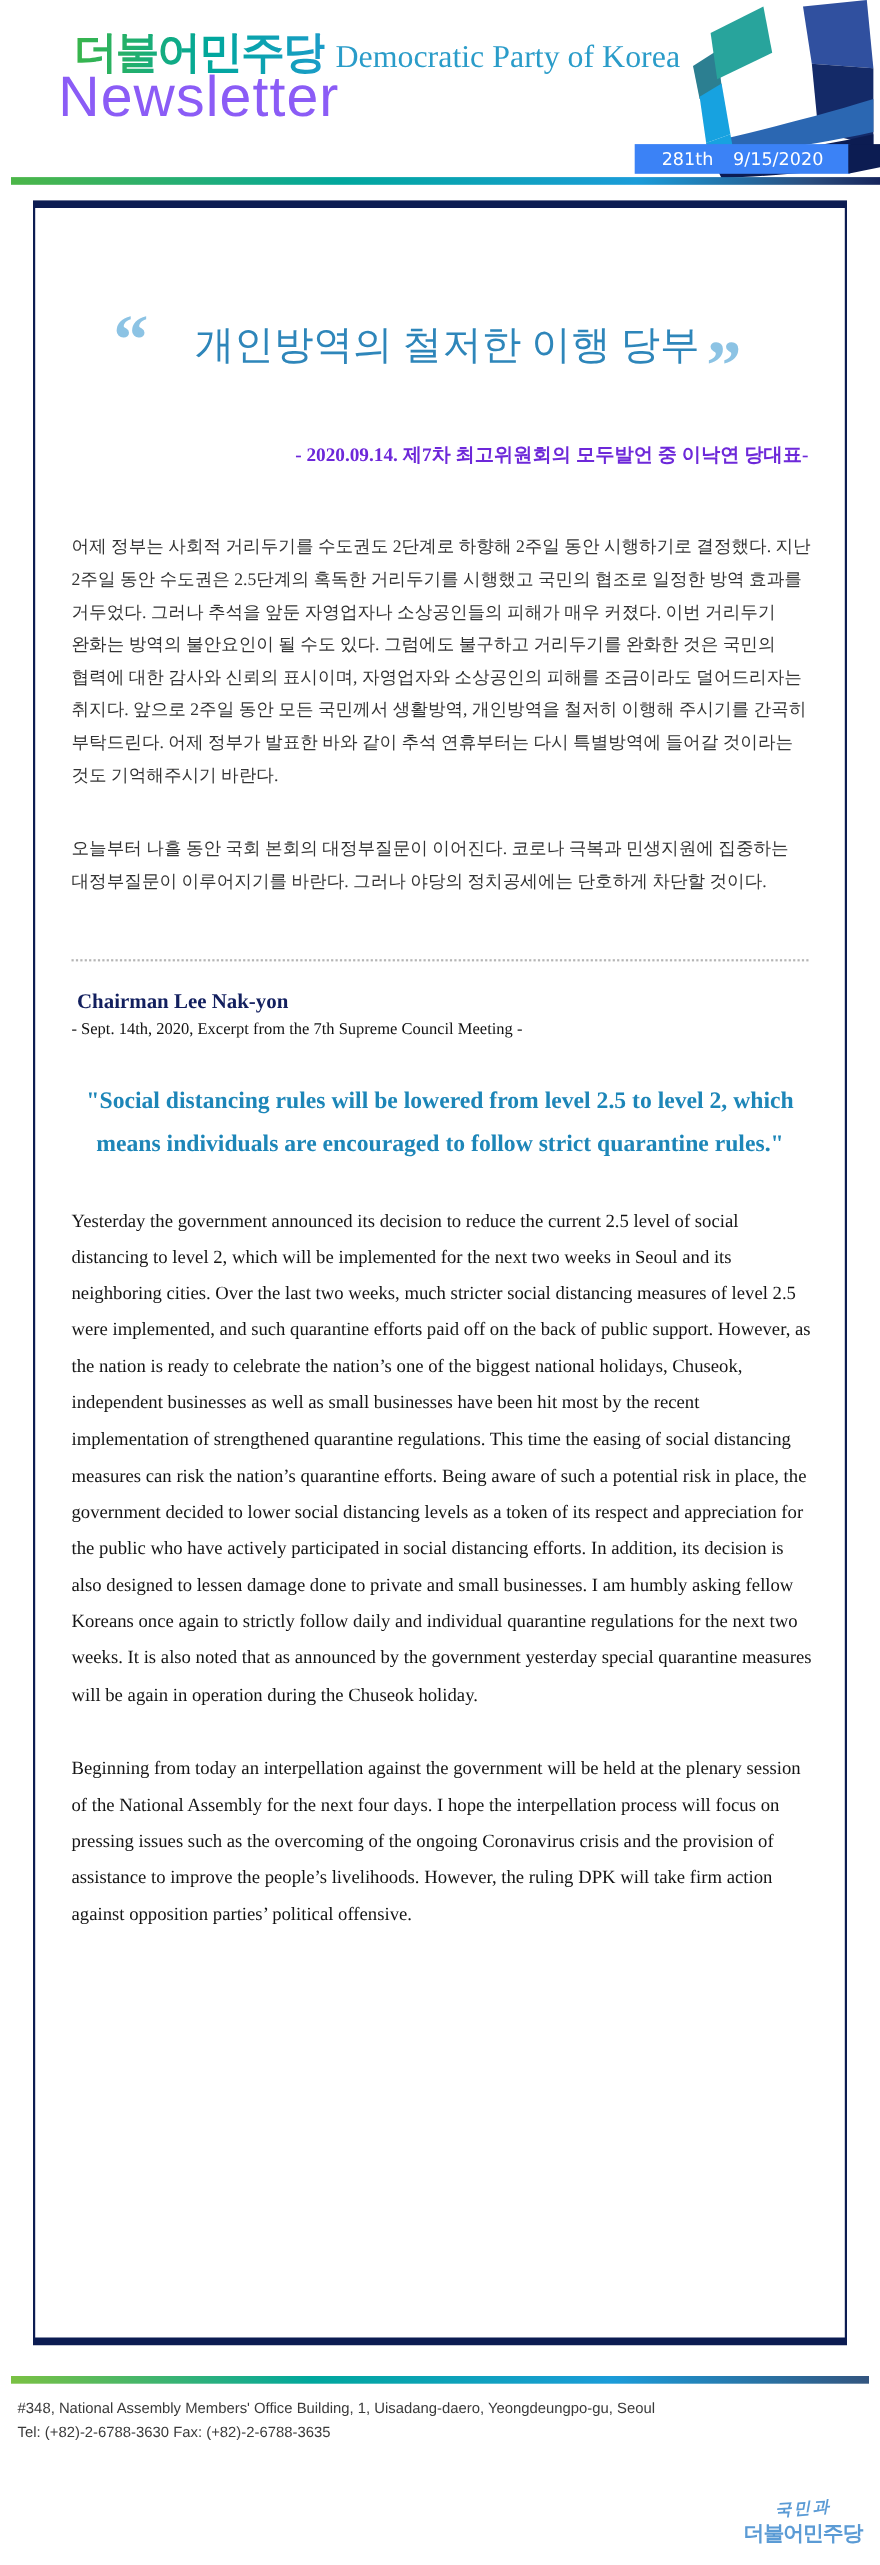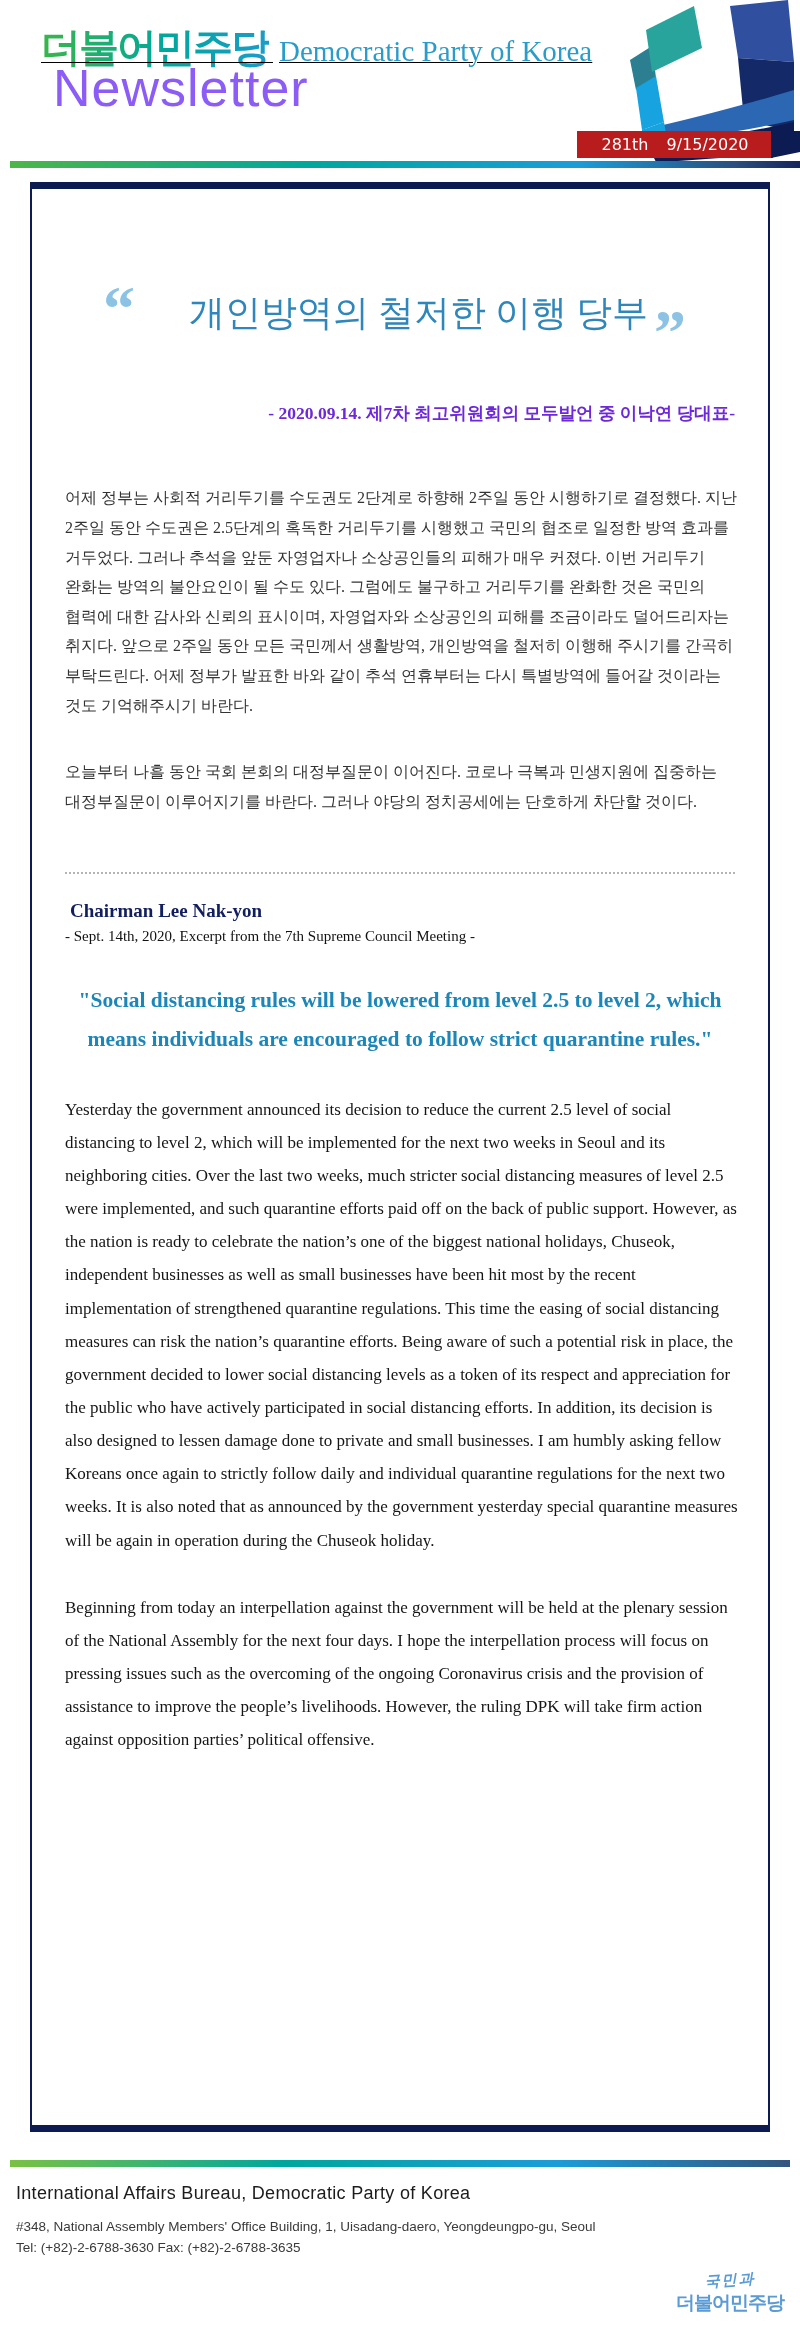--- a/index.html
+++ b/index.html
@@ -3,39 +3,39 @@
 <meta charset="utf-8">
 <style>
   html, body { margin:0; padding:0; background:#ffffff; }
   body {
     width:800px; height:2332px; position:relative; overflow:hidden;
     font-family:"Liberation Serif","DejaVu Serif",serif;
   }
 
   
   .header { position:relative; height:182px; background:#ffffff; }
-  .wordmark-row { position:absolute; left:41px; top:20px; white-space:nowrap;text-decoration:underline; }
+  .wordmark-row { position:absolute; left:67px; top:20px; white-space:nowrap; }
   .kr-wordmark {
     font-family:"DejaVu Sans","Liberation Sans",sans-serif;
     font-weight:bold; font-size:40px; letter-spacing:-2px;
     background:linear-gradient(90deg,#3ab54a 0%,#00a79d 55%,#1b9cc9 100%);
     -webkit-background-clip:text; background-clip:text; color:transparent;
   }
   .en-party-name {
     font-size:29px; color:#2a9cc9; margin-left:6px;
     font-family:"Liberation Serif",serif;
   }
   .newsletter-title {
     position:absolute; left:53px; top:58px; font-size:52px; color:#8b5cf6;
     font-family:Liberation Sans, sans-serif; letter-spacing:1px;
   }
   .flag-logo { position:absolute; right:0; top:0; }
   .issue-badge {
     position:absolute; left:577px; top:131px; width:196px; height:27px;
-    background:#b91c1c; color:#ffffff; display:flex; align-items:center;
+    background:#3b82f6; color:#ffffff; display:flex; align-items:center;
     justify-content:center; gap:18px;
     font-family:"DejaVu Sans","Liberation Sans",sans-serif; font-size:16px;
   }
   .badge-ext {
     position:absolute; left:771px; top:131px; width:29px; height:27px;
     background:#0c1c52; clip-path:polygon(0 0,100% 0,100% 78%,0 100%);
   }
   .header-gradient {
     position:absolute; left:10px; right:0; top:161px; height:7px;
     background:linear-gradient(90deg,#4cb648 0%,#00a79d 38%,#1b9cd9 72%,#2a4d7e 92%,#16255c 100%);
@@ -51,21 +51,21 @@
 
   
   .quote-block { margin:95px 0 0 38px; display:flex; align-items:flex-start; }
   .open-quote, .close-quote {
     font-size:64px; line-height:0.9; color:#8cc3e4; font-weight:bold;
     font-family:"Liberation Serif",serif;
   }
   .open-quote { margin-right:6px; margin-top:-4px; }
   .close-quote { align-self:flex-end; margin-left:6px; margin-bottom:-18px; }
   .quote-lines { font-size:36px; color:#2e86ba; line-height:1.65; }
-  .quote-line2 { margin-left:48px; }
+  .quote-line2 { margin-left:36px; }
 
   .kr-attribution {
     margin:58px 0 0 28px; font-size:17.5px; font-weight:bold; color:#6d28d9;text-align:right;
   }
 
   .kr-paragraph {
     margin:58px 11px 0 0; width:682px; font-size:16px; line-height:1.85;
     color:#333333; word-break:keep-all;
   }
   .kr-paragraph + .kr-paragraph { margin-top:37px; }
@@ -163,21 +163,20 @@
   <div class="en-attribution">- Sept. 14th, 2020, Excerpt from the 7th Supreme Council Meeting -</div>
 
   <div class="en-headline">"Social distancing rules will be lowered from level 2.5 to level 2, which means individuals are encouraged to follow strict quarantine rules."</div>
 
   <p class="en-paragraph">Yesterday the government announced its decision to reduce the current 2.5 level of social distancing to level 2, which will be implemented for the next two weeks in Seoul and its neighboring cities. Over the last two weeks, much stricter social distancing measures of level 2.5 were implemented, and such quarantine efforts paid off on the back of public support. However, as the nation is ready to celebrate the nation’s one of the biggest national holidays, Chuseok, independent businesses as well as small businesses have been hit most by the recent implementation of strengthened quarantine regulations. This time the easing of social distancing measures can risk the nation’s quarantine efforts. Being aware of such a potential risk in place, the government decided to lower social distancing levels as a token of its respect and appreciation for the public who have actively participated in social distancing efforts. In addition, its decision is also designed to lessen damage done to private and small businesses. I am humbly asking fellow Koreans once again to strictly follow daily and individual quarantine regulations for the next two weeks. It is also noted that as announced by the government yesterday special quarantine measures will be again in operation during the Chuseok holiday.</p>
   <p class="en-paragraph">Beginning from today an interpellation against the government will be held at the plenary session of the National Assembly for the next four days. I hope the interpellation process will focus on pressing issues such as the overcoming of the ongoing Coronavirus crisis and the provision of assistance to improve the people’s livelihoods. However, the ruling DPK will take firm action against opposition parties’ political offensive.</p>
 </div>
 
 <div class="footer">
   <div class="footer-gradient"></div>
-  <div class="footer-bureau">International Affairs Bureau, Democratic Party of Korea</div>
   <div class="footer-address">
     <div>#348, National Assembly Members' Office Building, 1, Uisadang-daero, Yeongdeungpo-gu, Seoul</div>
     <div>Tel: (+82)-2-6788-3630 Fax: (+82)-2-6788-3635</div>
   </div>
   <div class="footer-logo">
     <span class="footer-logo-script">국민과</span>
     <span class="footer-logo-wordmark">더불어민주당</span>
   </div>
 </div>
 

